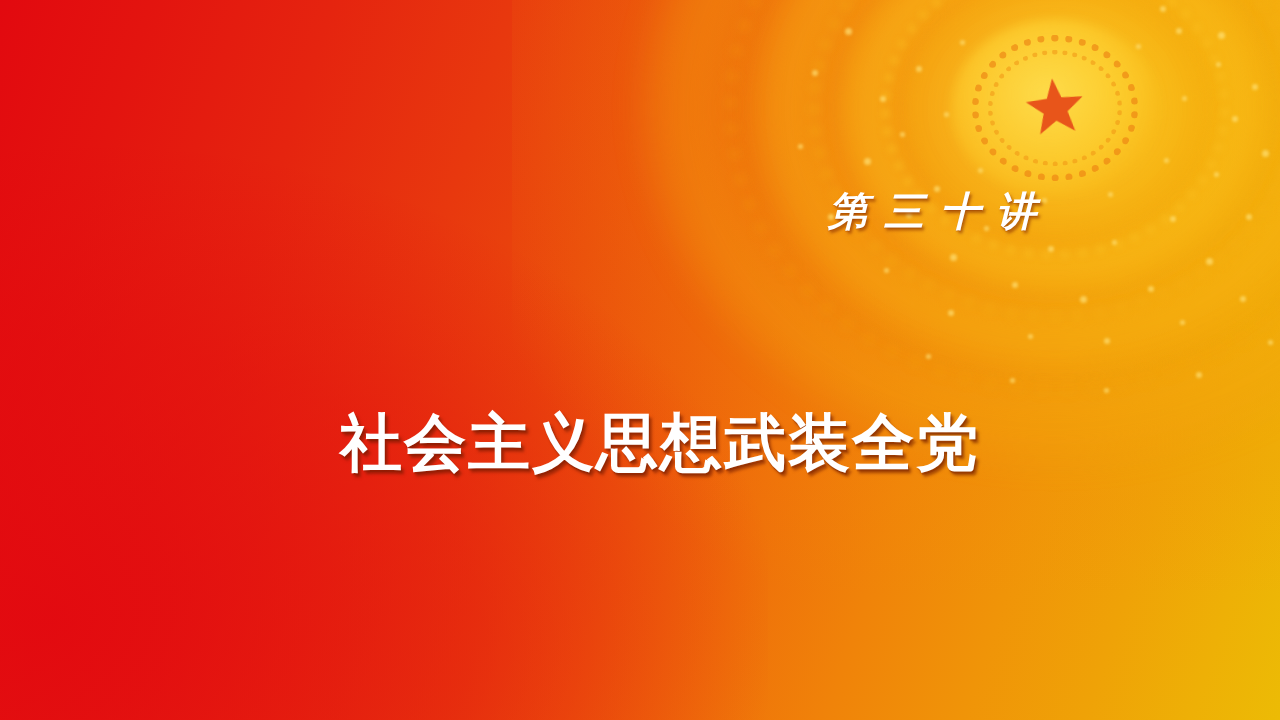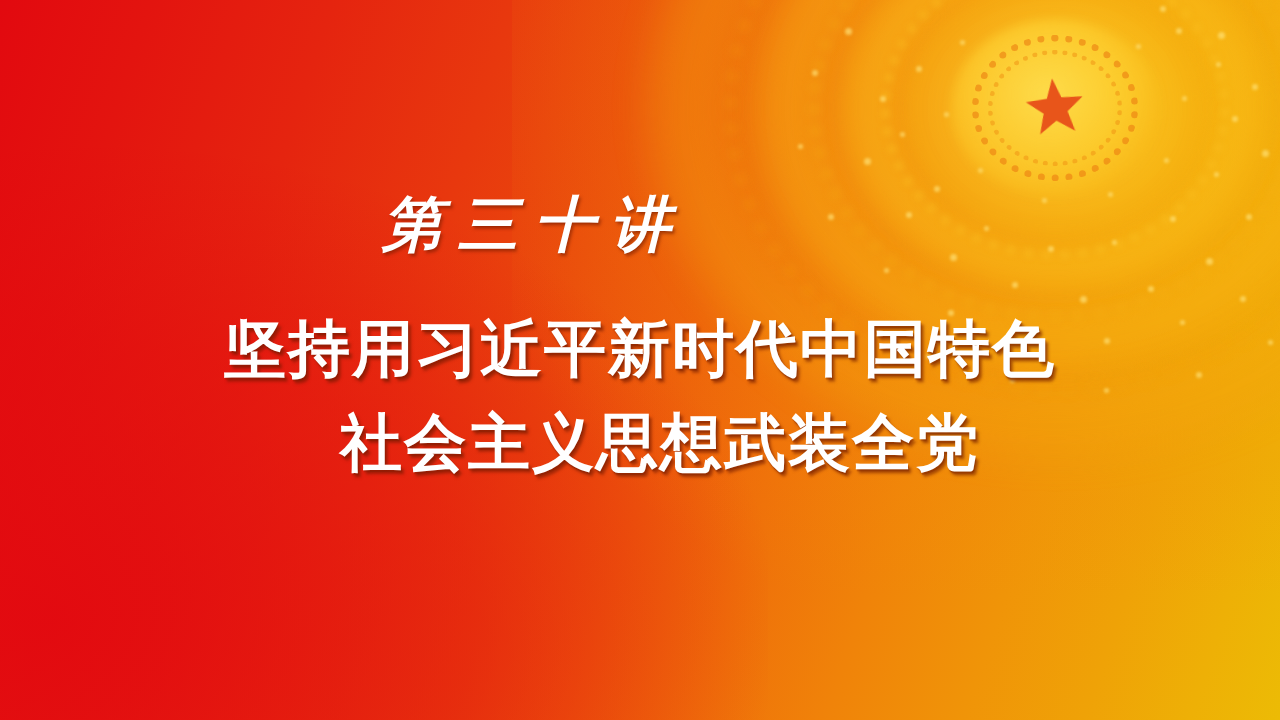--- a/index.html
+++ b/index.html
@@ -179,23 +179,23 @@
     border-radius: 50%;
     background: rgba(255,226,120,0.70);
     filter: blur(1.6px);
   }
 
   .lecture-title {
     position: absolute;
     top: 186px;
     left: 0;
     width: 1052px;
-    text-align: center;
+    text-align: right;
     font-family: "Liberation Serif", "DejaVu Serif", serif;
-    font-size: 60px;
+    font-size: 40px;
     font-weight: 700;
     font-style: italic;
     color: #ffffff;
     letter-spacing: 16px;
     text-indent: 16px;
     line-height: 1.32;
     text-shadow:
       2px 3px 3px rgba(120,28,0,0.50),
       0 1px 1px rgba(140,40,0,0.35);
     white-space: nowrap;
@@ -298,17 +298,16 @@
     <div class="dot" style="left:1240px; top:296px; width:6px;  height:6px;"></div>
     <div class="dot" style="left:1268px; top:340px; width:5px;  height:5px;"></div>
     <div class="dot" style="left:1196px; top:372px; width:6px;  height:6px;"></div>
     <div class="dot" style="left:1104px; top:388px; width:5px;  height:5px;"></div>
     <div class="dot" style="left:1010px; top:378px; width:5px;  height:5px;"></div>
     <div class="dot" style="left:926px;  top:354px; width:5px;  height:5px;"></div>
   </div>
 
   <div class="lecture-title">第三十讲</div>
 
-  <div class="headline line1">坚持用习近平新时代中国特色</div>
 
   <div class="headline line2">社会主义思想武装全党</div>
 
 </div>
 
 </body></html>

